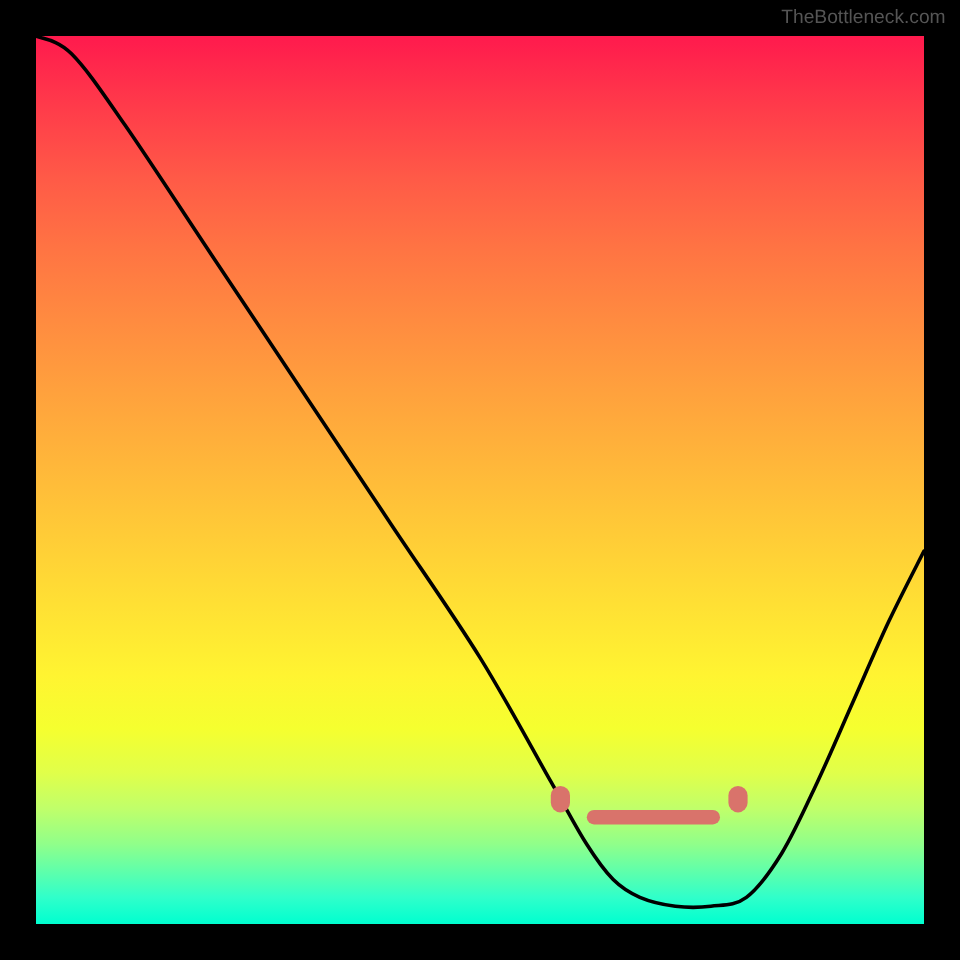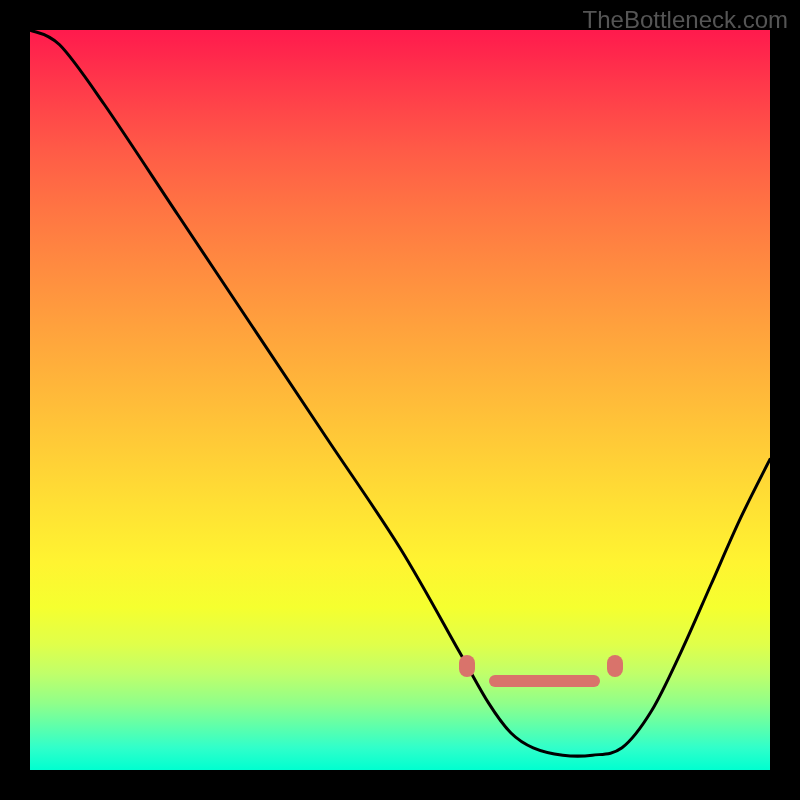--- a/index.html
+++ b/index.html
@@ -9,21 +9,21 @@
     width: 800px;
     height: 800px;
     position: relative;
     font-family: Arial, sans-serif;
   }
   .watermark {
     position: absolute;
     top: 6px;
     right: 12px;
     color: #555;
-    font-size: 24px;
+    font-size: 16px;
     font-weight: 500;
     z-index: 10;
   }
   .chart-area {
     position: absolute;
     left: 30px;
     top: 30px;
     width: 740px;
     height: 740px;
   }

